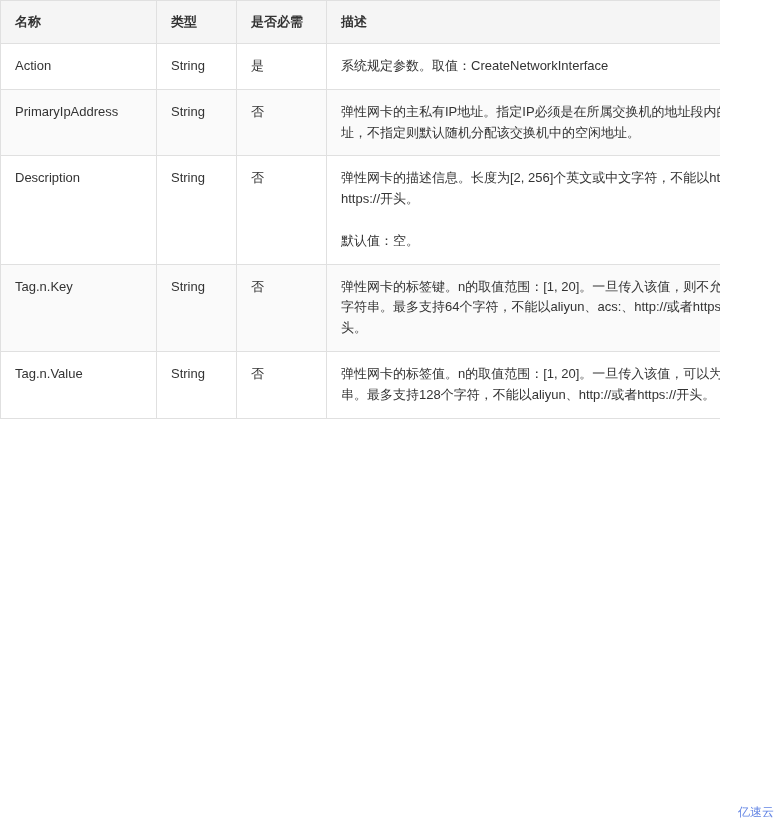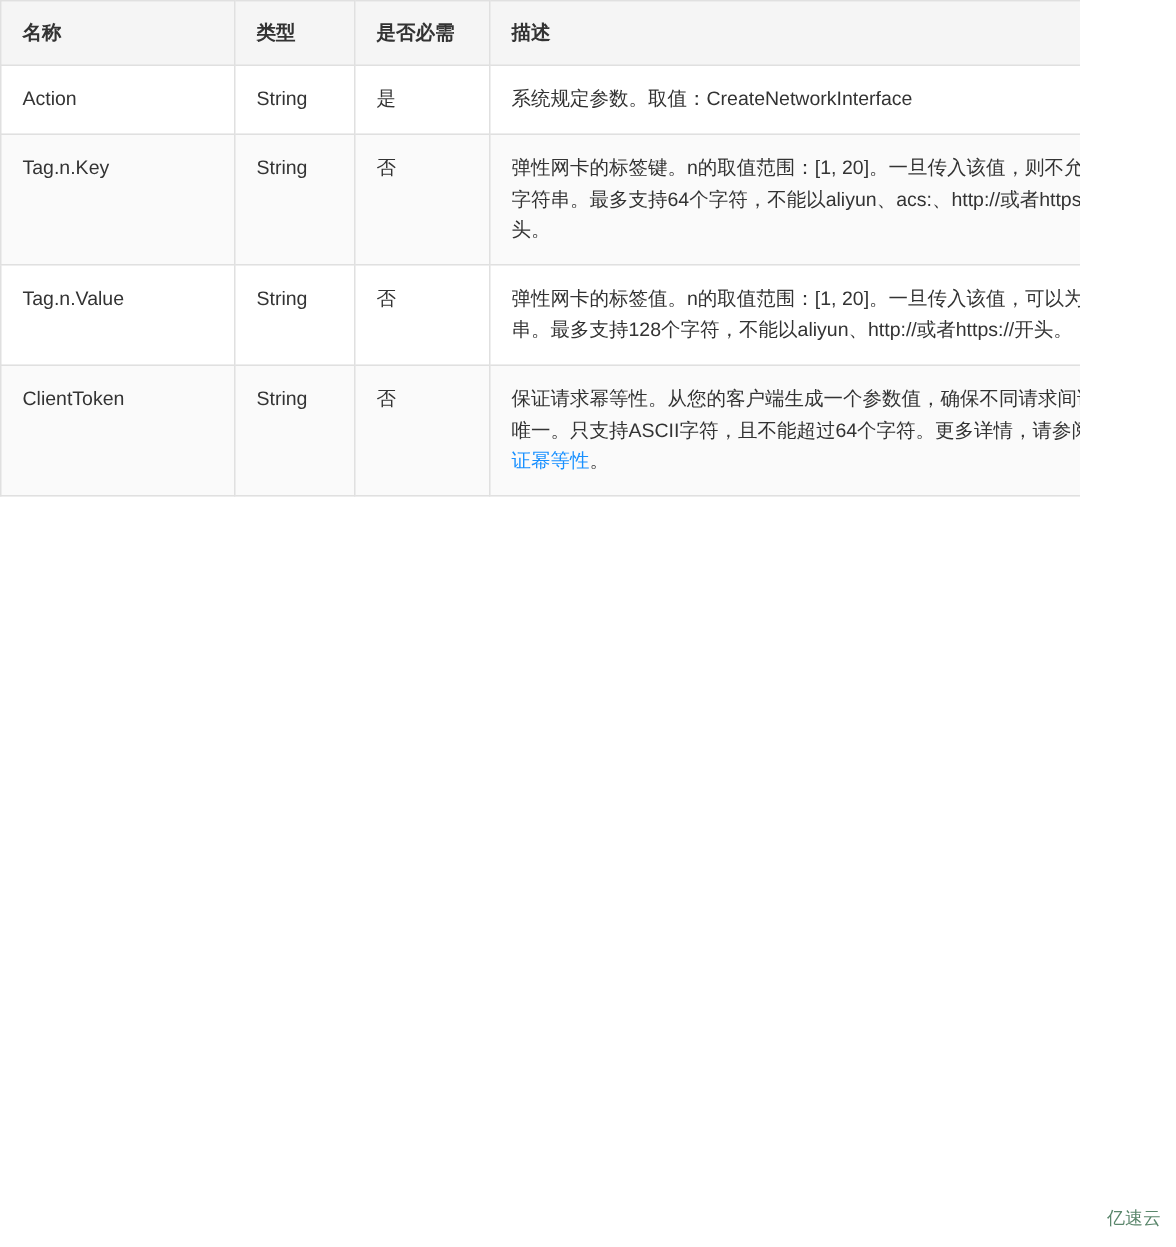--- a/index.html
+++ b/index.html
@@ -51,21 +51,21 @@
       font-size: 13px;
     }
     .link {
       color: #1890ff;
       text-decoration: none;
     }
     .watermark {
       position: fixed;
       bottom: 10px;
       right: 10px;
-      color: #14532d;
+      color: #1d4ed8;
       font-size: 12px;
       opacity: 0.7;
     }
   </style>
 </head>
 <body>
 
 <div class="table-container">
   <table>
     <colgroup>
@@ -83,34 +83,40 @@
       </tr>
     </thead>
     <tbody id="table-body">
     <tr>
           <td>Action</td>
           <td>String</td>
           <td>是</td>
           <td>系统规定参数。取值：CreateNetworkInterface</td>
         </tr>
         <tr>
+          <td>PrimaryIpAddress</td>
+          <td>String</td>
+          <td>否</td>
+          <td>弹性网卡的主私有IP地址。指定IP必须是在所属交换机的地址段内的空闲地址，不指定则默认随机分配该交换机中的空闲地址。</td>
+        </tr>
+        <tr>
+          <td>Description</td>
+          <td>String</td>
+          <td>否</td>
+          <td>弹性网卡的描述信息。长度为[2, 256]个英文或中文字符，不能以http://和https://开头。<br><br>默认值：空。</td>
+        </tr>
+        <tr>
           <td>Tag.n.Key</td>
           <td>String</td>
           <td>否</td>
           <td>弹性网卡的标签键。n的取值范围：[1, 20]。一旦传入该值，则不允许为空字符串。最多支持64个字符，不能以aliyun、acs:、http://或者https://开头。</td>
         </tr>
         <tr>
           <td>Tag.n.Value</td>
           <td>String</td>
           <td>否</td>
           <td>弹性网卡的标签值。n的取值范围：[1, 20]。一旦传入该值，可以为空字符串。最多支持128个字符，不能以aliyun、http://或者https://开头。</td>
         </tr>
-        <tr>
-          <td>ClientToken</td>
-          <td>String</td>
-          <td>否</td>
-          <td>保证请求幂等性。从您的客户端生成一个参数值，确保不同请求间该参数值唯一。只支持ASCII字符，且不能超过64个字符。更多详情，请参阅<a class="link" href="#">如何保证幂等性</a>。</td>
-        </tr>
       </tbody>
   </table>
 </div>
 
 <div class="watermark">亿速云</div>
 
 </body></html>

